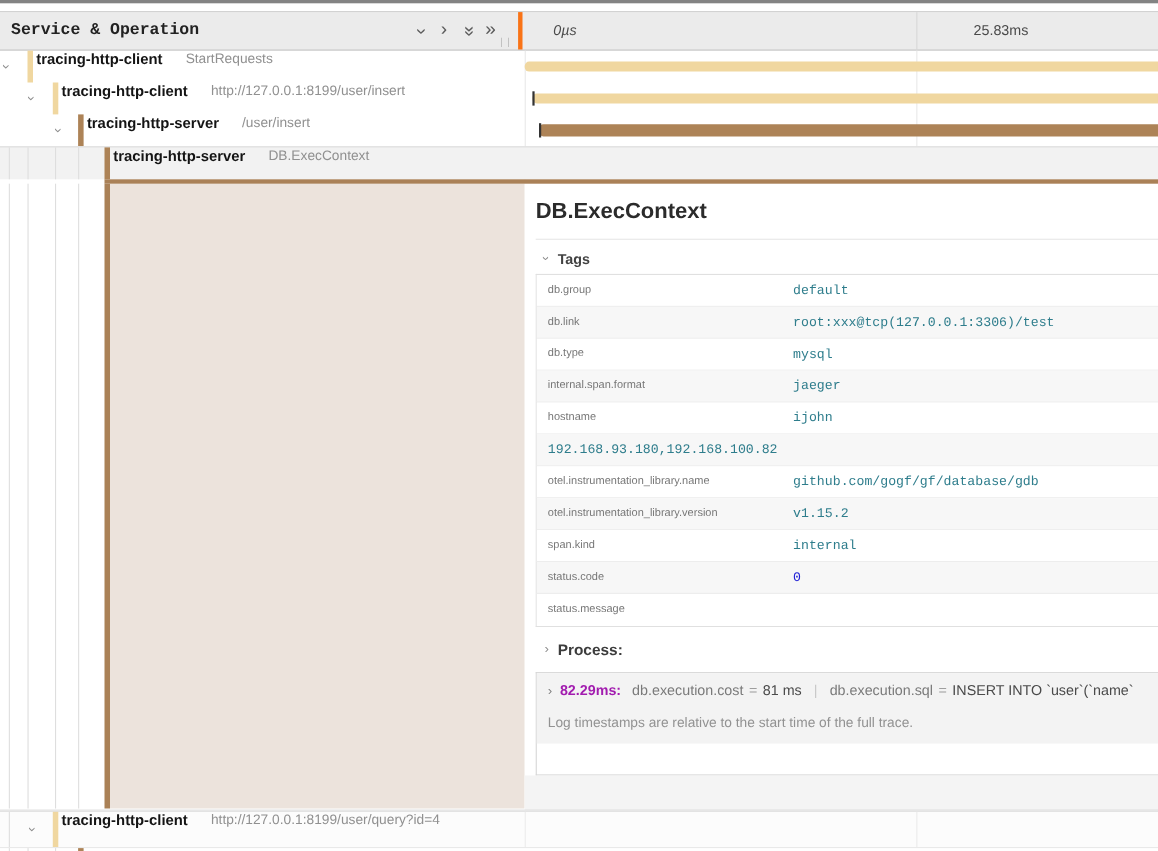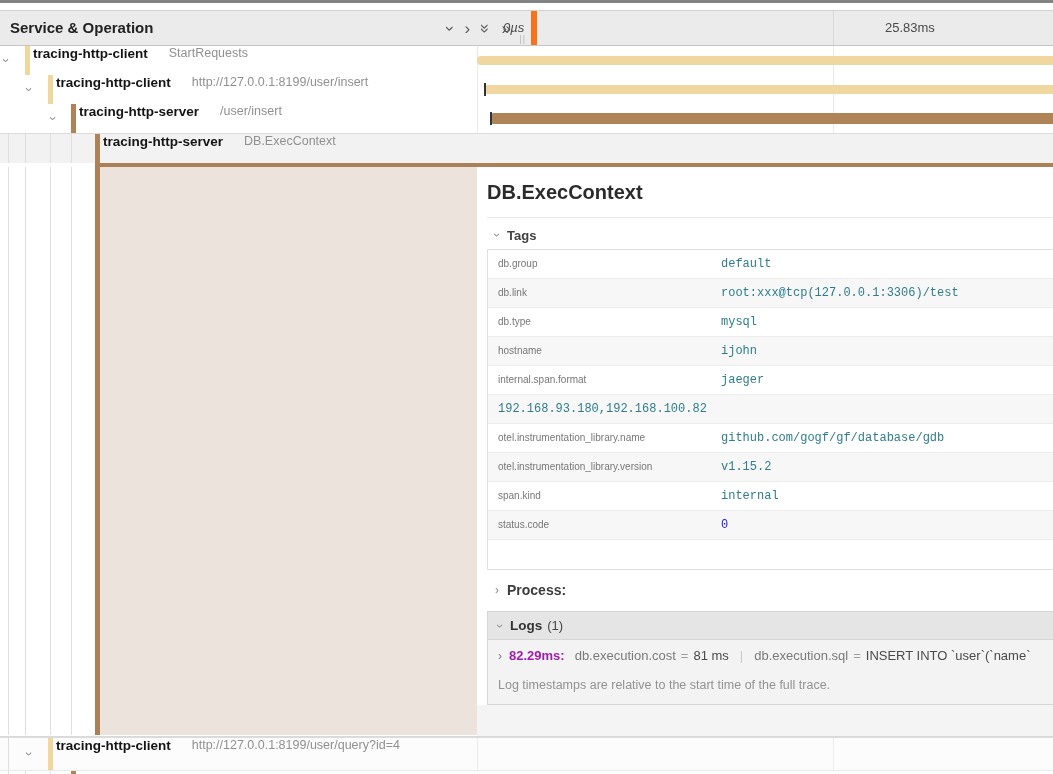--- a/index.html
+++ b/index.html
@@ -6,22 +6,22 @@
   .app{position:relative;width:1053px;height:774px;background:#fff;overflow:hidden;
        font-family:"Liberation Sans",sans-serif;-webkit-font-smoothing:antialiased;}
   .abs{position:absolute;}
 
   
   #topbar{top:0;left:0;width:100%;height:3px;background:#838383;}
 
   
   #hdr{top:10px;left:0;width:100%;height:36px;background:#ebebeb;
        border-top:1px solid #d2d2d2;border-bottom:1px solid #c6c6c6;box-sizing:border-box;}
-  #hdr-left{position:absolute;left:0;top:0;width:537px;height:100%;
-            border-right:6px solid #f97316;box-sizing:border-box;}
+  #hdr-left{position:absolute;left:0;top:0;width:475px;height:100%;
+            border-right:4px solid #f97316;box-sizing:border-box;font-family:Liberation Mono, monospace;}
   #hdr-title{position:absolute;left:10px;top:0;line-height:33px;font-weight:bold;
              font-size:15px;color:#222;}
   #hdr-controls{position:absolute;right:20px;top:0;height:100%;display:flex;align-items:center;gap:11px;}
   .ctl{color:#5c5c5c;font-size:17px;line-height:1;cursor:pointer;}
   .rot90{display:inline-block;transform:rotate(90deg);}
   #grip{position:absolute;right:5px;bottom:1px;color:#b8b8b8;font-size:9px;letter-spacing:1px;}
   .hline-833{left:833px;top:0;height:100%;width:1px;background:#d8d8d8;}
   .tick-label{position:absolute;top:0;line-height:33px;font-size:13px;color:#4a4a4a;}
 
   
@@ -191,62 +191,58 @@
       </div>
       <div class="tagrow">
         <span class="tkey">db.link</span>
         <span class="tval">root:xxx@tcp(127.0.0.1:3306)/test</span>
       </div>
       <div class="tagrow">
         <span class="tkey">db.type</span>
         <span class="tval">mysql</span>
       </div>
       <div class="tagrow">
+        <span class="tkey">internal.span.format</span>
+        <span class="tval">jaeger</span>
+      </div>
+      <div class="tagrow">
         <span class="tkey">hostname</span>
         <span class="tval">ijohn</span>
       </div>
       <div class="tagrow">
-        <span class="tkey">internal.span.format</span>
-        <span class="tval">jaeger</span>
-      </div>
-      <div class="tagrow">
         <span class="tval">192.168.93.180,192.168.100.82</span>
       </div>
       <div class="tagrow">
         <span class="tkey">otel.instrumentation_library.name</span>
         <span class="tval">github.com/gogf/gf/database/gdb</span>
       </div>
       <div class="tagrow">
         <span class="tkey">otel.instrumentation_library.version</span>
         <span class="tval">v1.15.2</span>
       </div>
       <div class="tagrow">
         <span class="tkey">span.kind</span>
         <span class="tval">internal</span>
       </div>
       <div class="tagrow">
         <span class="tkey">status.code</span>
         <span class="tval num">0</span>
       </div>
       <div class="tagrow">
+        <span class="tkey">status.message</span>
         <span class="tval"></span>
       </div>
     </div>
 
     <div class="acc-head" id="proc-head">
       <span class="acc-chev">›</span>
       <span class="acc-label">Process:</span>
     </div>
 
     <div id="logs-box">
-      <div id="logs-head">
-        <span class="acc-chev rot90">›</span>
-        <span class="acc-label">Logs</span>
-        <span id="logs-count">(1)</span>
-      </div>
       <div id="logs-body">
         <div id="log-entry">
           <span class="acc-chev">›</span>
           <span class="log-ts">82.29ms:</span>
           <span class="log-key">db.execution.cost</span>
           <span class="log-eq">=</span>
           <span class="log-val">81 ms</span>
           <span class="log-sep">|</span>
           <span class="log-key">db.execution.sql</span>
           <span class="log-eq">=</span>

